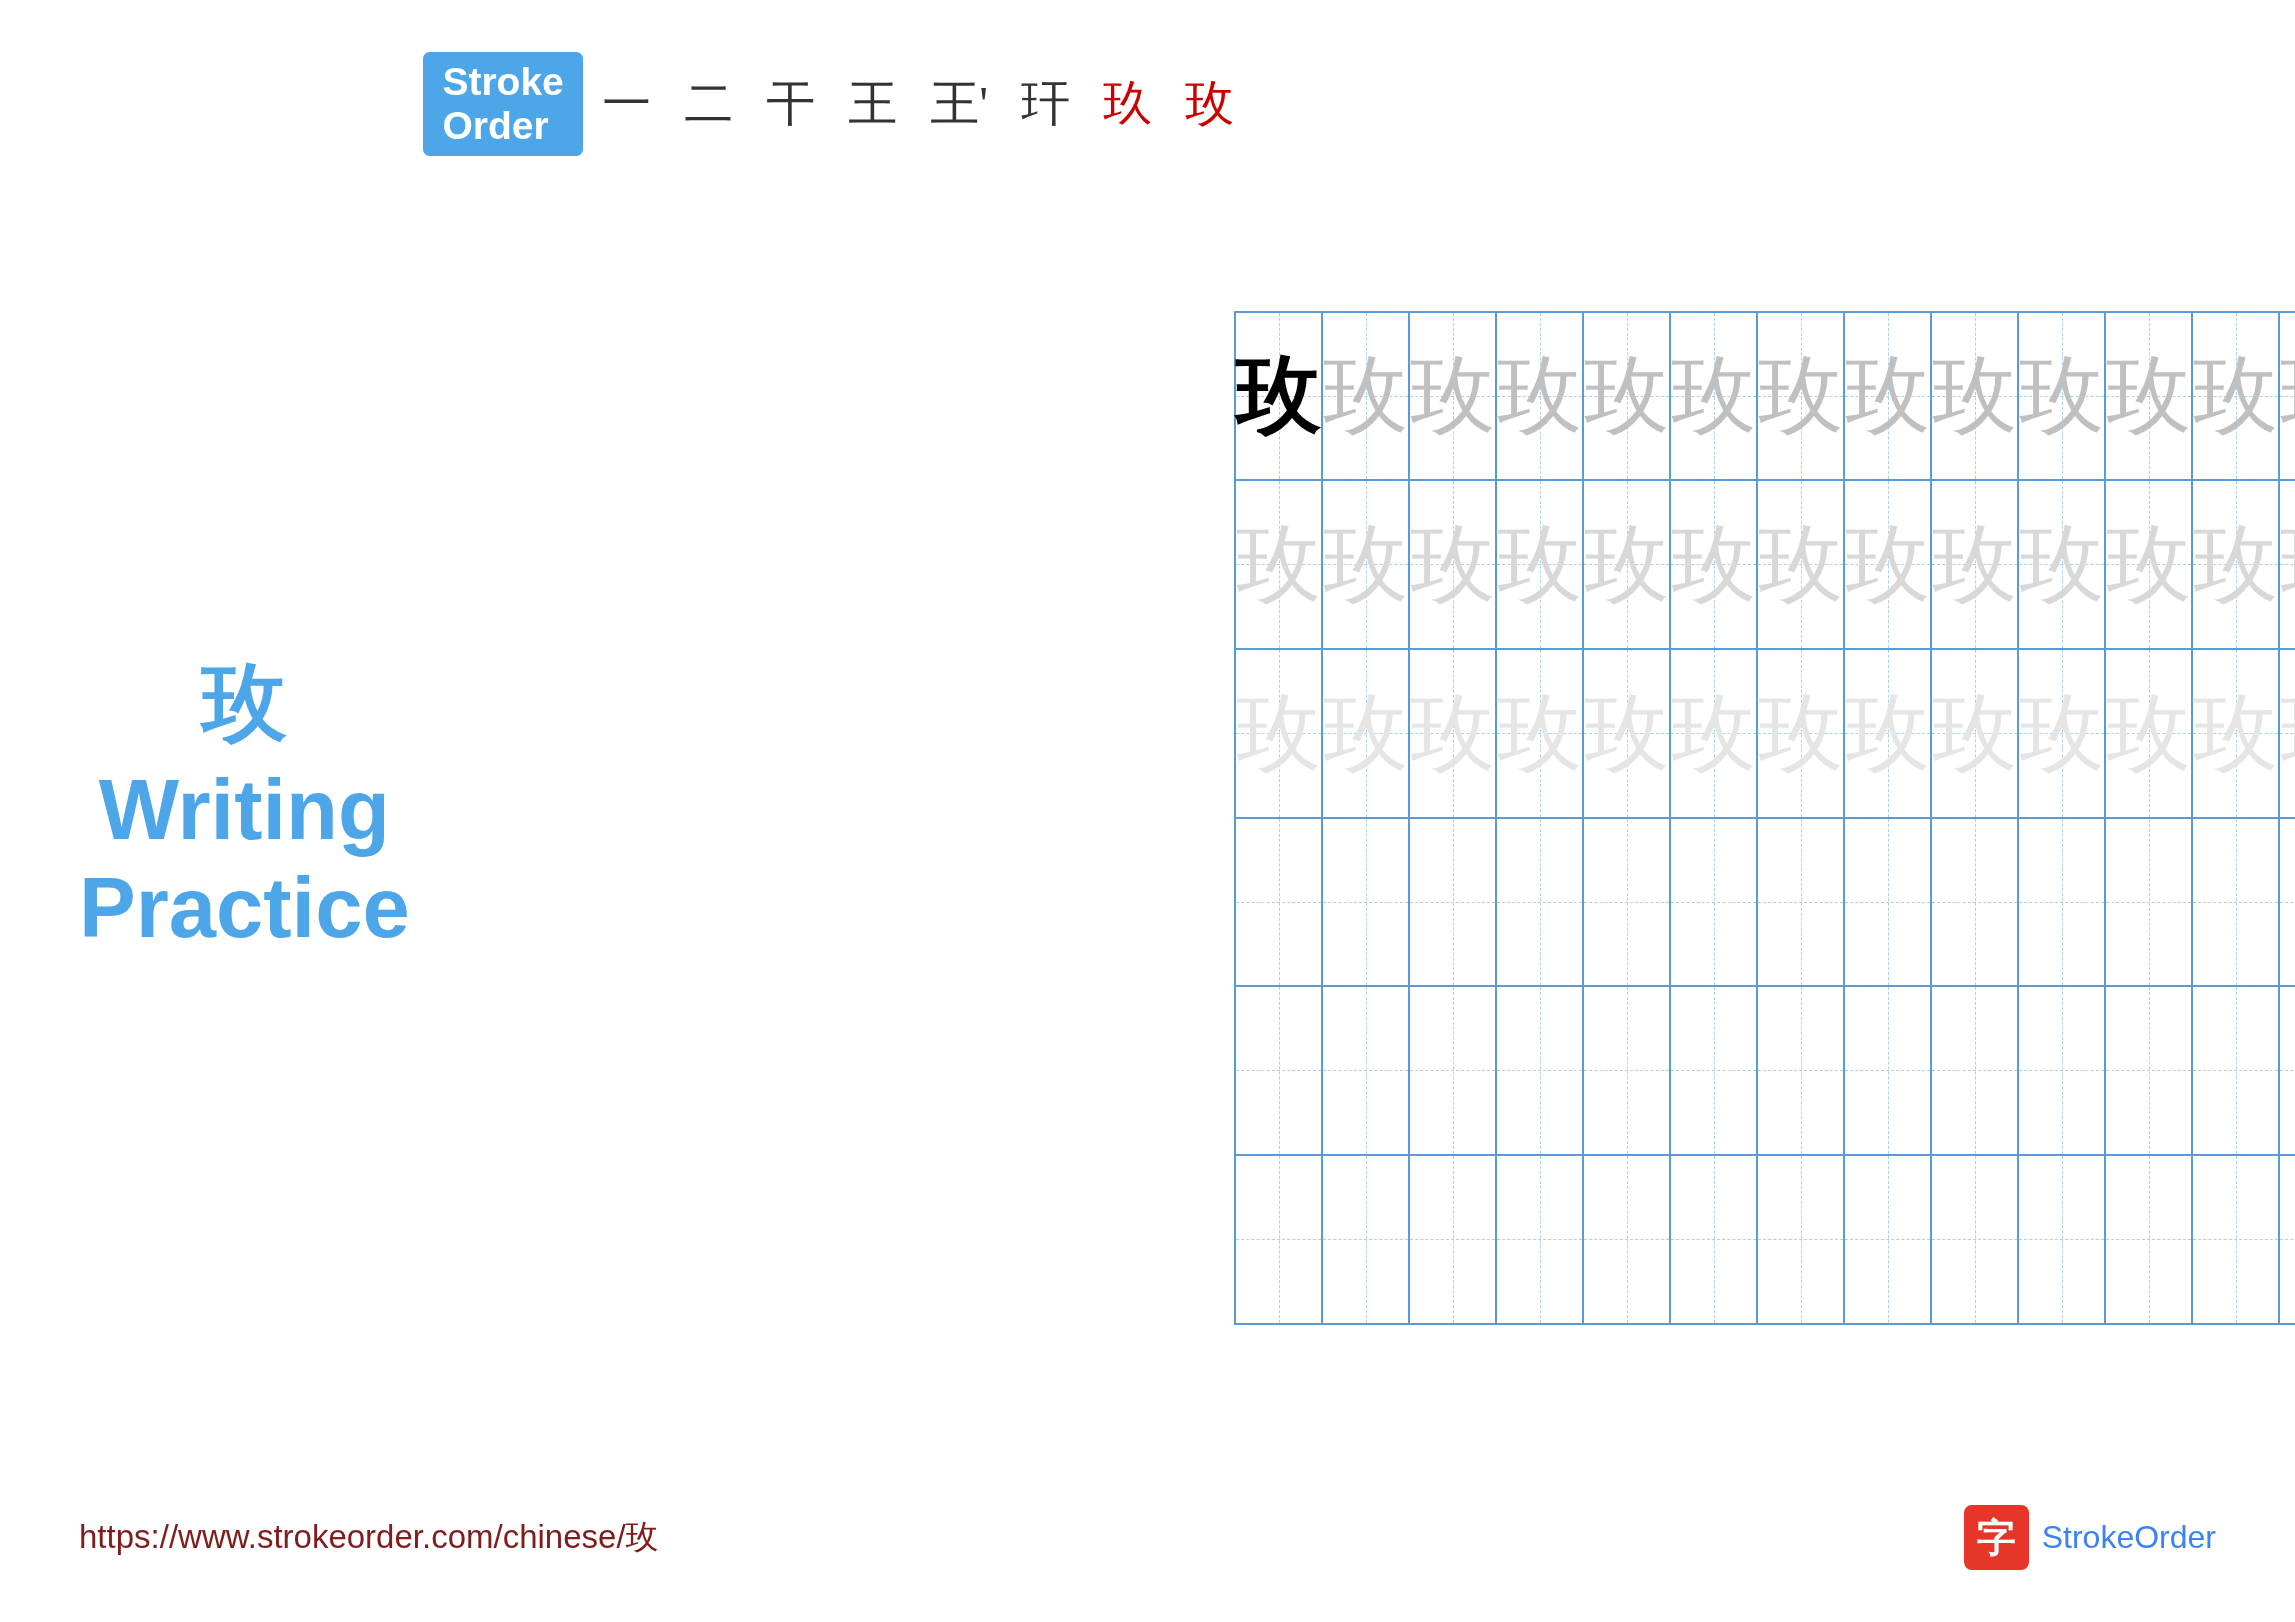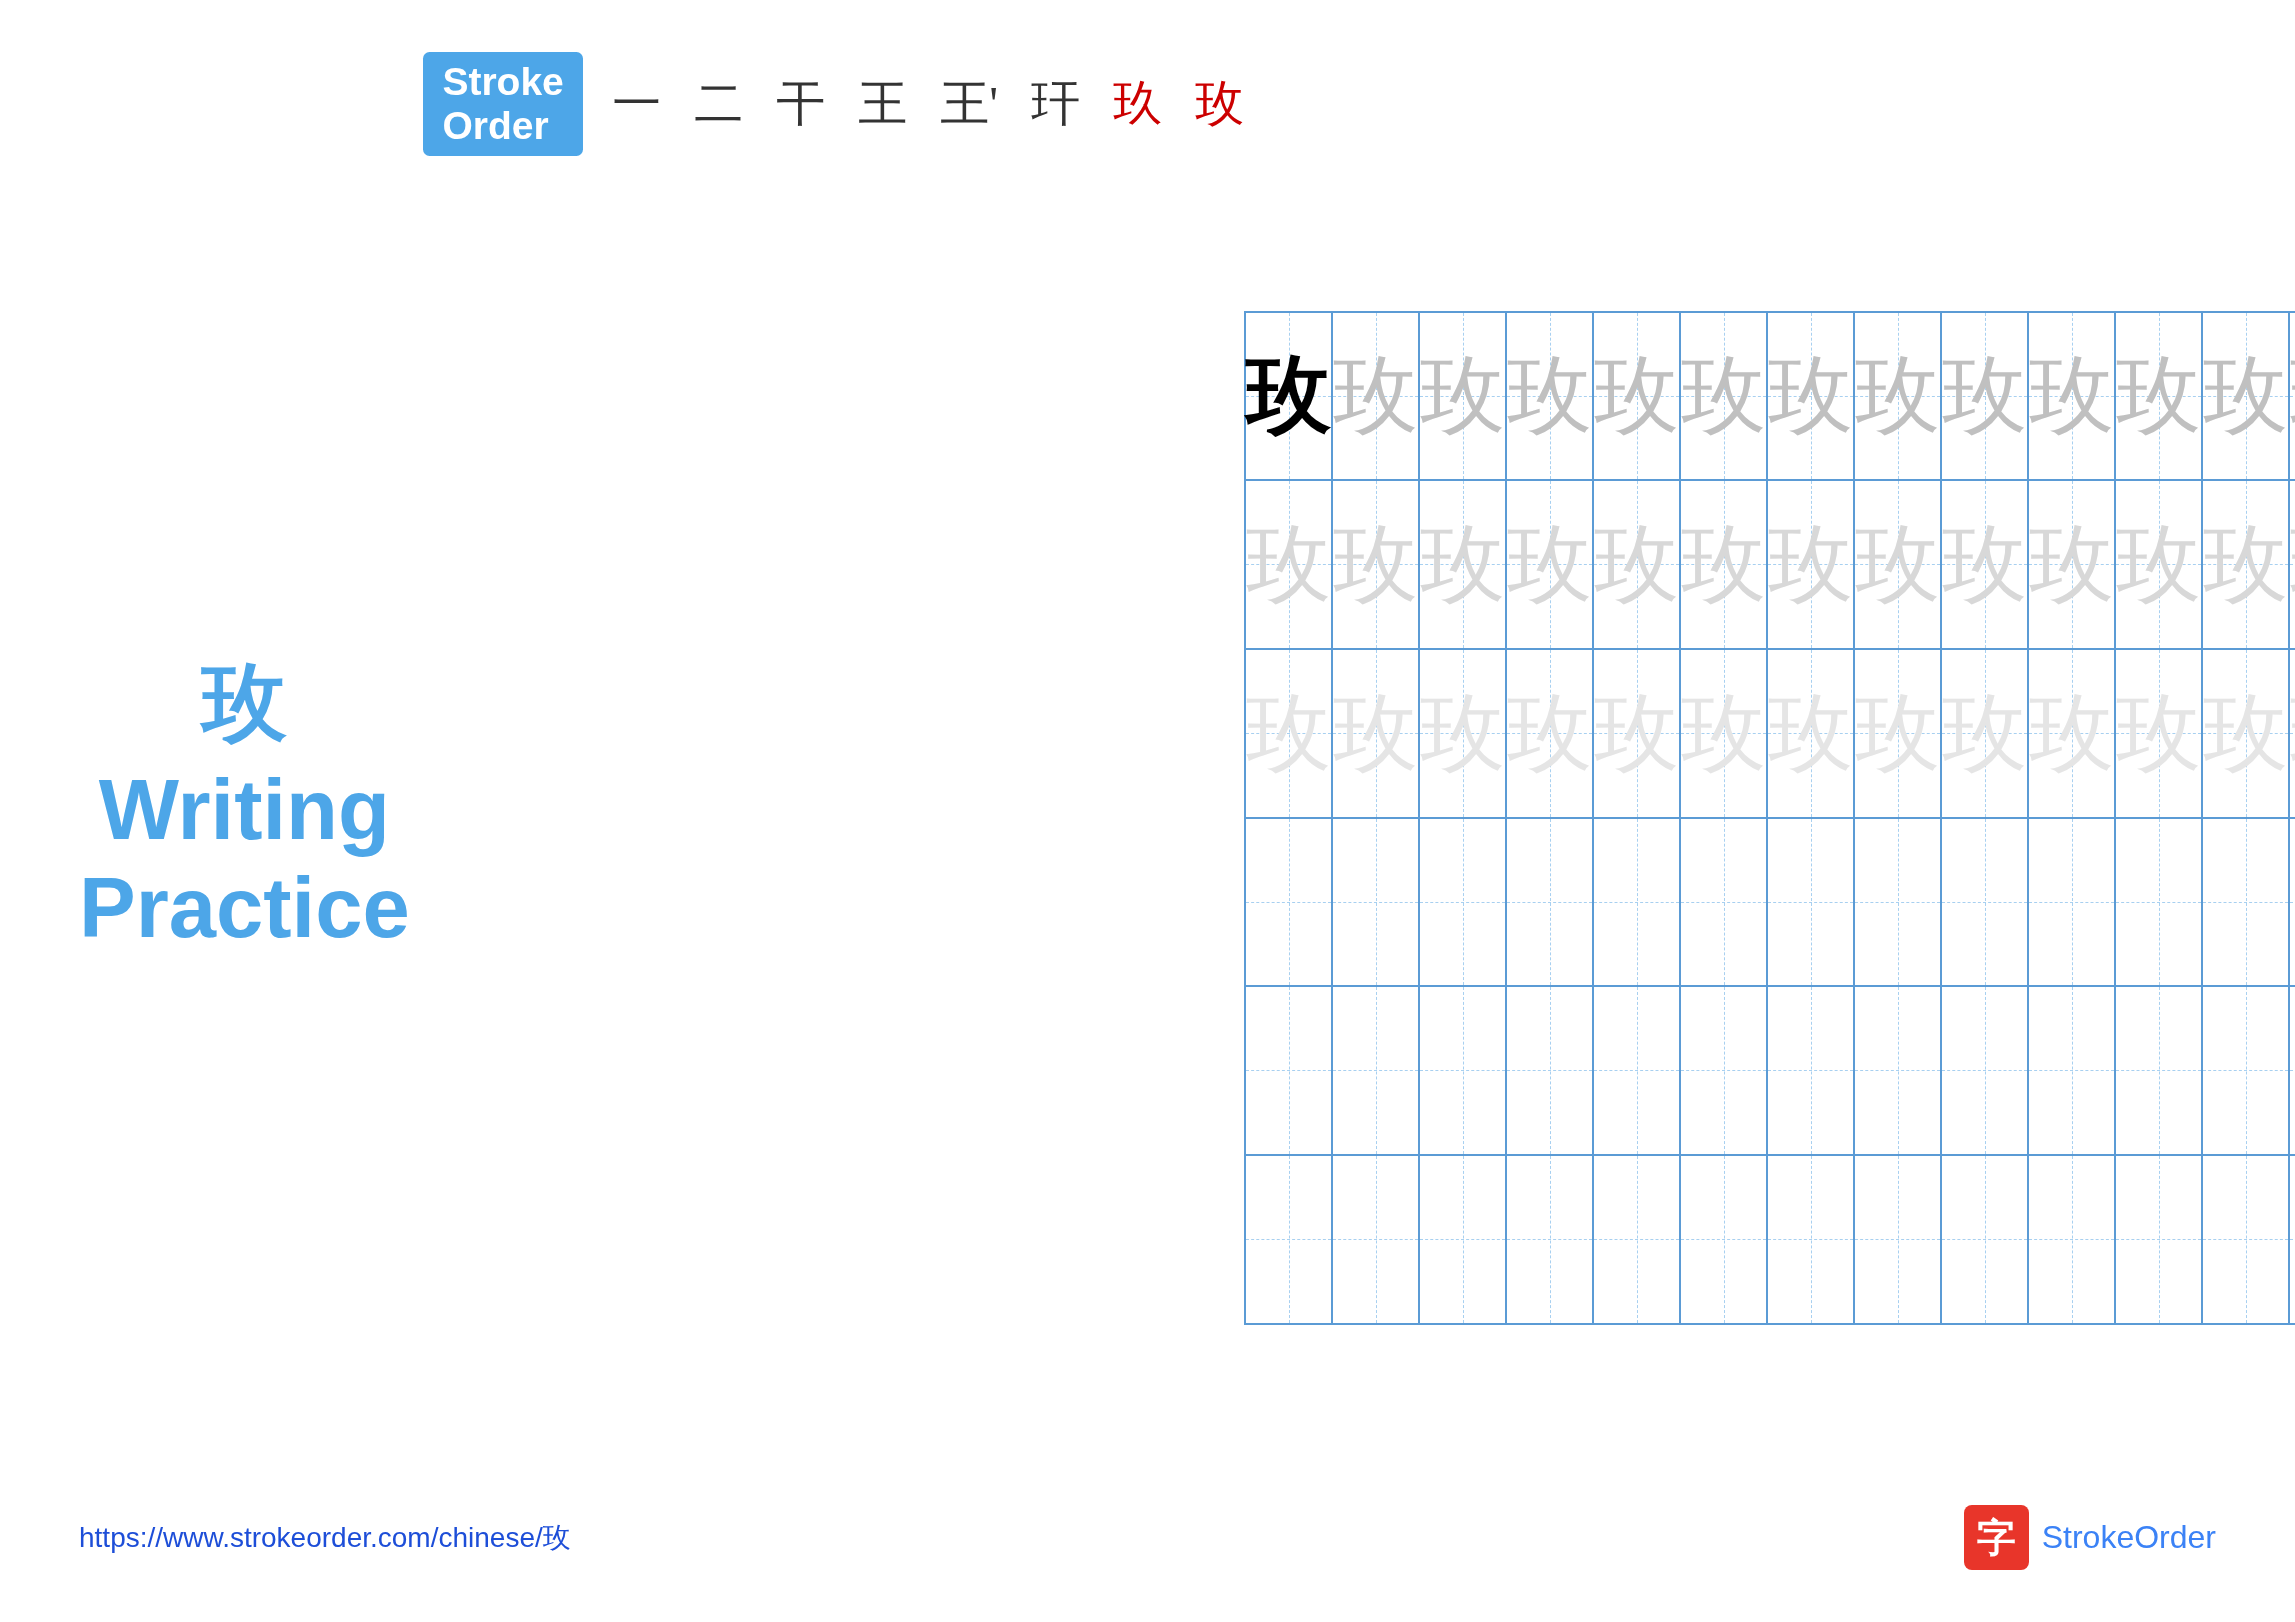--- a/index.html
+++ b/index.html
@@ -29,21 +29,21 @@
       text-align: center;
     }
 
     .title .char {
       color: #4da6e8;
     }
 
     .stroke-order-row {
       display: flex;
       align-items: center;
-      gap: 29px;
+      gap: 19px;
       margin-bottom: 39px;
       align-self: flex-start;
       padding-left: 13px;
     }
 
     .stroke-order-badge {
       background: #4da6e8;
       color: white;
       font-size: 39px;
       font-weight: bold;
@@ -135,22 +135,22 @@
       position: absolute;
       bottom: 52px;
       left: 79px;
       right: 79px;
       display: flex;
       justify-content: space-between;
       align-items: center;
     }
 
     .footer-url {
-      font-size: 28px;
-      color: #1d4ed8;
+      font-size: 33px;
+      color: #7f1d1d;
     }
 
     .footer-logo {
       display: flex;
       align-items: center;
       gap: 13px;
     }
 
     .logo-icon {
       width: 65px;

